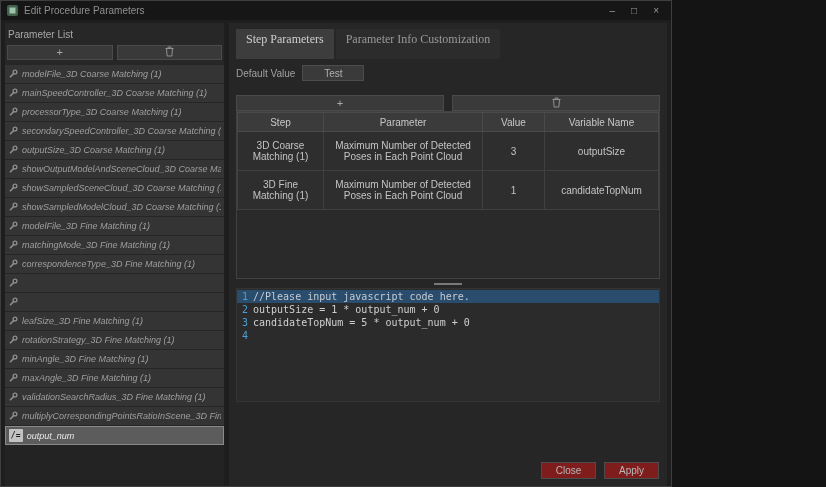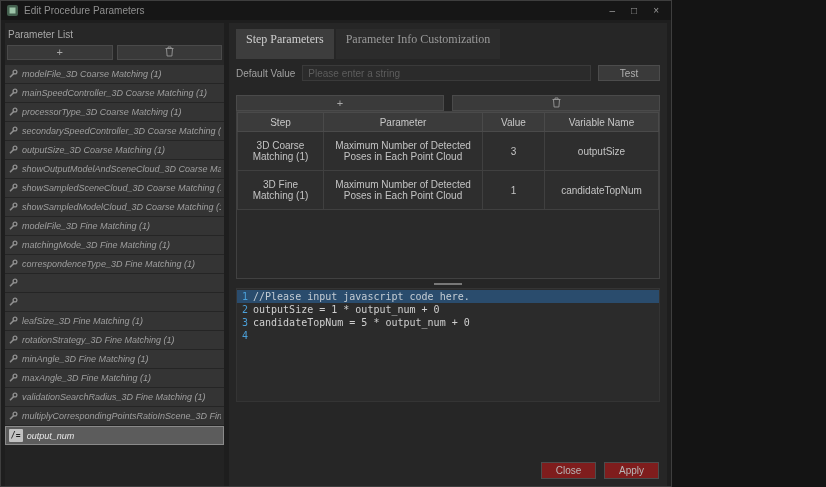--- a/index.html
+++ b/index.html
@@ -324,21 +324,20 @@
             <span>Step Parameters</span>
           </div>
 
           <div class="tab">
             <span>Parameter Info Customization</span>
           </div>
         </div>
 
       <div class="default-row">
         <span class="default-label">Default Value</span>
-        <input class="default-input" type="text" placeholder="Please enter a string" style="">
         <button class="test-btn">Test</button>
       </div>
 
       <div class="mid-btn-row">
         <button class="wide-btn">
           <span>+</span>
         </button>
         <button class="wide-btn">
           <span>
             <svg width="9" height="11" viewBox="0 0 9 11">

